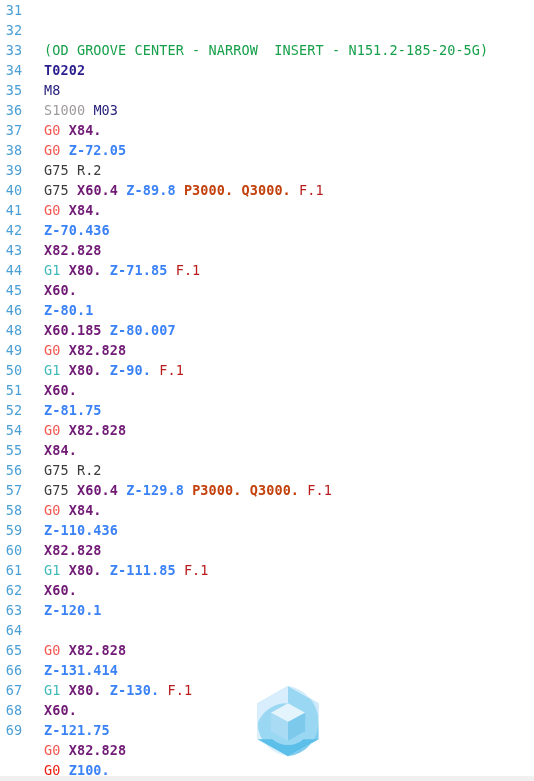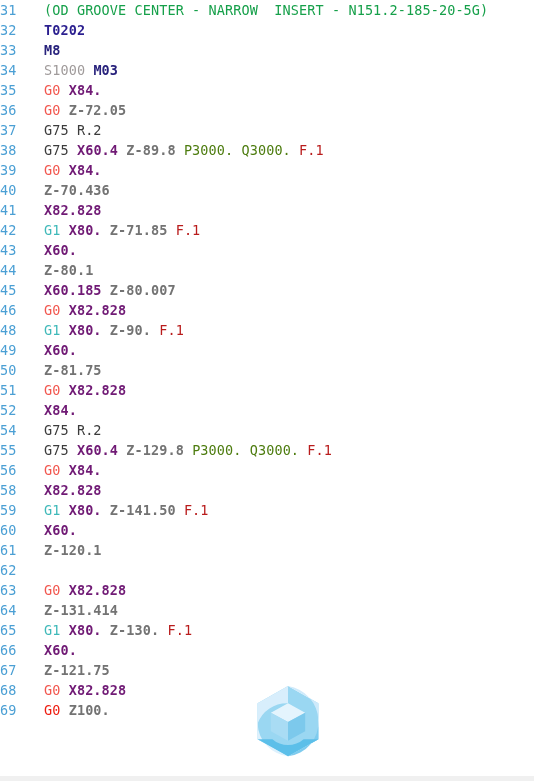--- a/index.html
+++ b/index.html
@@ -47,46 +47,47 @@
     height: 20px;
     line-height: 20px;
     white-space: pre;
     font-size: 13.5px;
   }
 
   .gutter {
     width: 28px;
     min-width: 28px;
     padding-right: 6px;
-    text-align: left;
+    text-align: center;
     color: #4a9fd4;
     font-size: 13.5px;
     line-height: 20px;
     user-select: none;
     letter-spacing: 0.2px;
   }
 
   .code-text {
     padding-left: 10px;
     white-space: pre;
     letter-spacing: 0.1px;
+    margin-top: 40px;
   }
 
   
   .t-comment   { color: #16a04a; }
   .t-tool      { color: #2b1f8f; font-weight: bold; }
-  .t-mcode     { color: #28227c; font-weight: bold; }
+  .t-mcode     { color: #28227c; font-weight: normal; }
   .t-scode     { color: #a09b9b; }
   .t-g0        { color: #f2564e; }
   .t-g0b       { color: #ee1c10; }
   .t-g1        { color: #3fb9b9; text-align: right; }
   .t-gplain    { color: #3b3b3b; }
   .t-x         { color: #701a75; font-weight: bold; }
-  .t-z         { color: #737373; font-weight: bold; }
-  .t-pq        { color: #4d7c0f; }
+  .t-z         { color: #3b82f6; font-weight: bold; }
+  .t-pq        { color: #c2410c; font-weight: bold; }
   .t-f         { color: #b91c1c; }
 
   #bottom-strip {
     position: absolute;
     left: 0;
     bottom: 0;
     width: 534px;
     height: 5px;
     background: #f0f0f0;
     z-index: 2;
@@ -134,22 +135,23 @@
       <div class="code-line"><span class="gutter">45</span><span class="code-text"><span class="t-x">X60.185 </span><span class="t-z">Z-80.007</span></span></div>
       <div class="code-line"><span class="gutter">46</span><span class="code-text"><span class="t-g0">G0 </span><span class="t-x">X82.828</span></span></div>
       <div class="code-line"><span class="gutter">48</span><span class="code-text"><span class="t-g1">G1 </span><span class="t-x">X80. </span><span class="t-z">Z-90. </span><span class="t-f">F.1</span></span></div>
       <div class="code-line"><span class="gutter">49</span><span class="code-text"><span class="t-x">X60.</span></span></div>
       <div class="code-line"><span class="gutter">50</span><span class="code-text"><span class="t-z">Z-81.75</span></span></div>
       <div class="code-line"><span class="gutter">51</span><span class="code-text"><span class="t-g0">G0 </span><span class="t-x">X82.828</span></span></div>
       <div class="code-line"><span class="gutter">52</span><span class="code-text"><span class="t-x">X84.</span></span></div>
       <div class="code-line"><span class="gutter">54</span><span class="code-text"><span class="t-gplain">G75 R.2</span></span></div>
       <div class="code-line"><span class="gutter">55</span><span class="code-text"><span class="t-gplain">G75 </span><span class="t-x">X60.4 </span><span class="t-z">Z-129.8 </span><span class="t-pq">P3000. Q3000. </span><span class="t-f">F.1</span></span></div>
       <div class="code-line"><span class="gutter">56</span><span class="code-text"><span class="t-g0">G0 </span><span class="t-x">X84.</span></span></div>
+      <div class="code-line"><span class="gutter">57</span><span class="code-text"><span class="t-z">Z-110.436</span></span></div>
       <div class="code-line"><span class="gutter">58</span><span class="code-text"><span class="t-x">X82.828</span></span></div>
-      <div class="code-line"><span class="gutter">59</span><span class="code-text"><span class="t-g1">G1 </span><span class="t-x">X80. </span><span class="t-z">Z-141.50 </span><span class="t-f">F.1</span></span></div>
+      <div class="code-line"><span class="gutter">59</span><span class="code-text"><span class="t-g1">G1 </span><span class="t-x">X80. </span><span class="t-z">Z-111.85 </span><span class="t-f">F.1</span></span></div>
       <div class="code-line"><span class="gutter">60</span><span class="code-text"><span class="t-x">X60.</span></span></div>
       <div class="code-line"><span class="gutter">61</span><span class="code-text"><span class="t-z">Z-120.1</span></span></div>
       <div class="code-line"><span class="gutter">62</span></div>
       <div class="code-line"><span class="gutter">63</span><span class="code-text"><span class="t-g0">G0 </span><span class="t-x">X82.828</span></span></div>
       <div class="code-line"><span class="gutter">64</span><span class="code-text"><span class="t-z">Z-131.414</span></span></div>
       <div class="code-line"><span class="gutter">65</span><span class="code-text"><span class="t-g1">G1 </span><span class="t-x">X80. </span><span class="t-z">Z-130. </span><span class="t-f">F.1</span></span></div>
       <div class="code-line"><span class="gutter">66</span><span class="code-text"><span class="t-x">X60.</span></span></div>
       <div class="code-line"><span class="gutter">67</span><span class="code-text"><span class="t-z">Z-121.75</span></span></div>
       <div class="code-line"><span class="gutter">68</span><span class="code-text"><span class="t-g0">G0 </span><span class="t-x">X82.828</span></span></div>
       <div class="code-line"><span class="gutter">69</span><span class="code-text"><span class="t-g0b">G0 </span><span class="t-z">Z100.</span></span></div>

